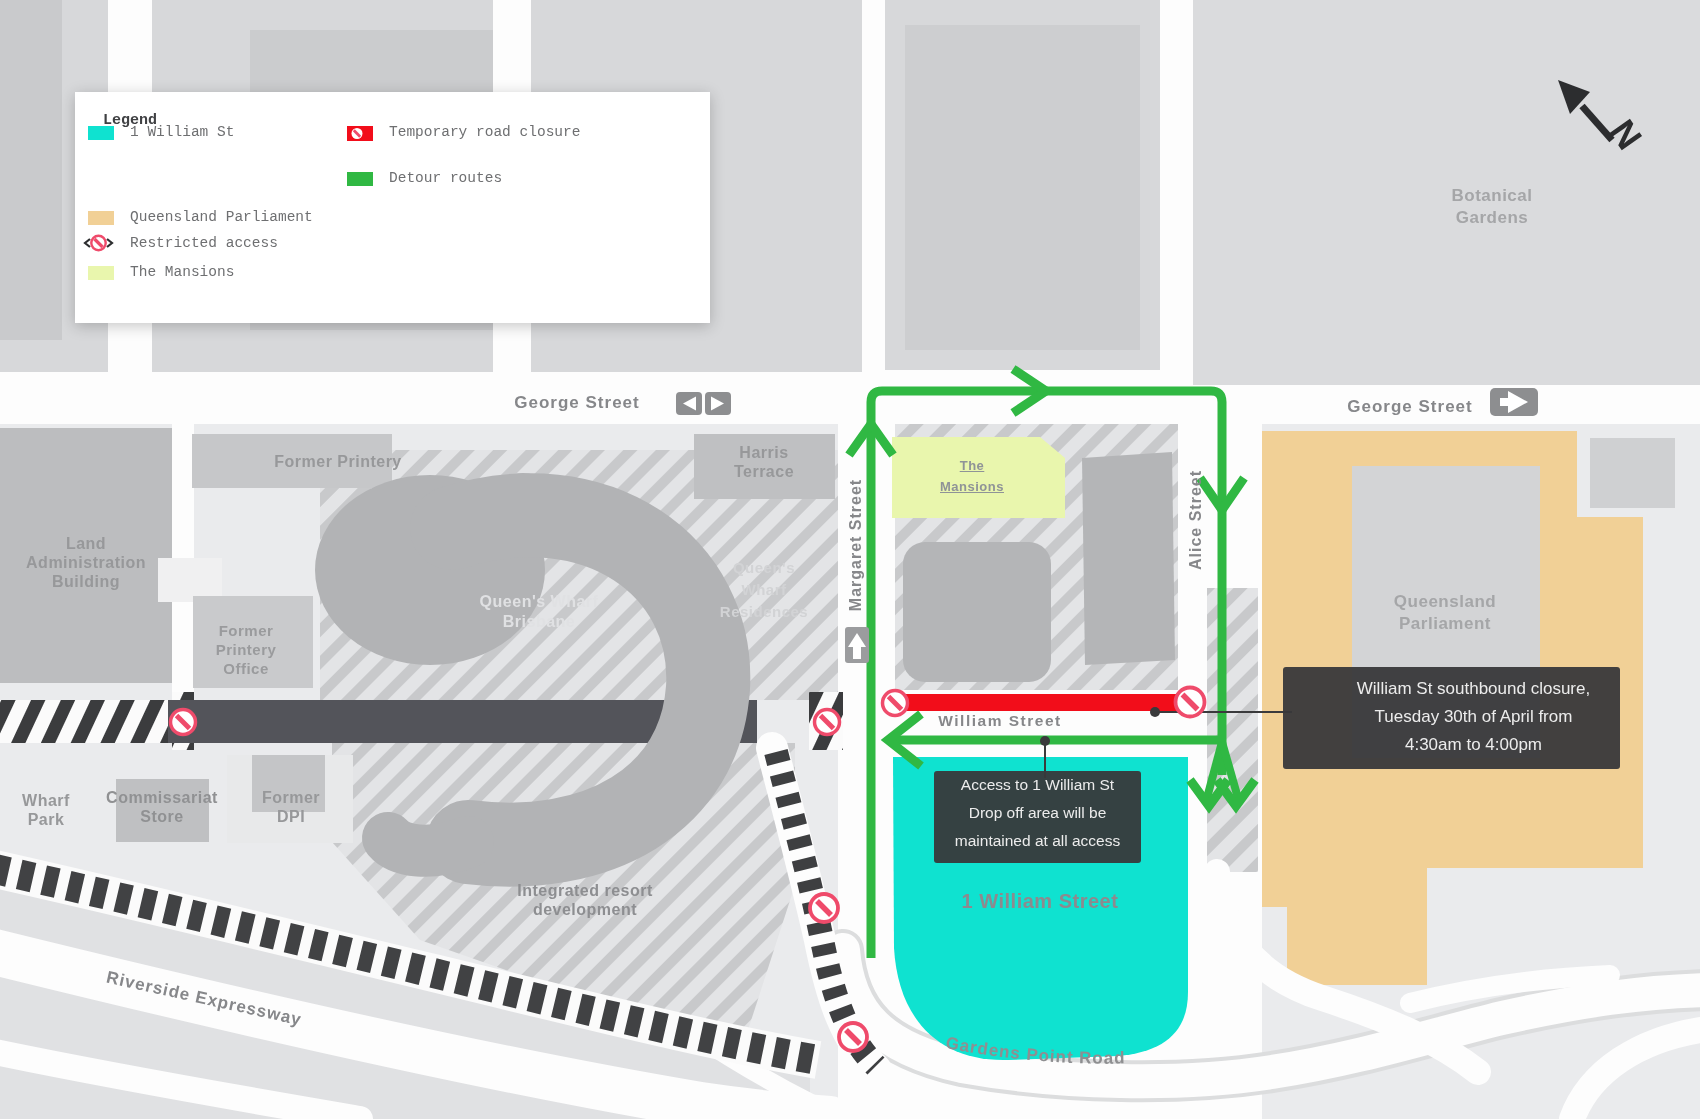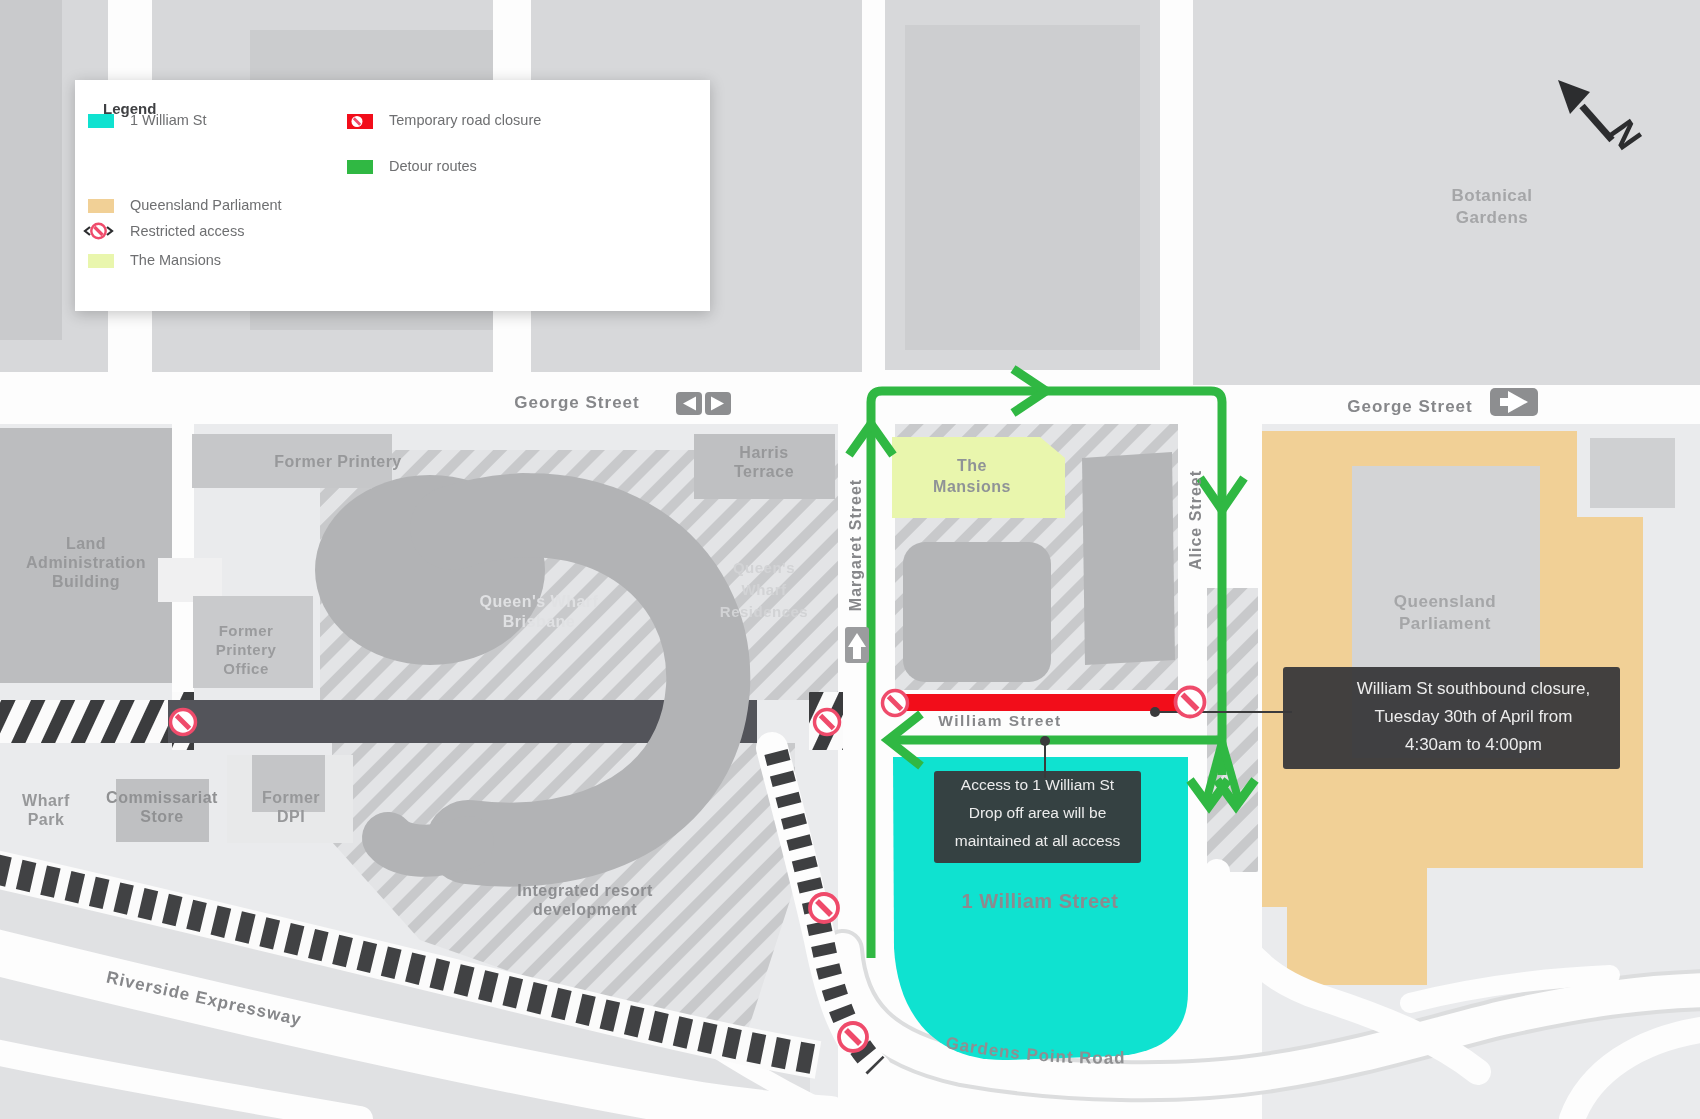--- a/index.html
+++ b/index.html
@@ -10,22 +10,22 @@
        white-space:nowrap;letter-spacing:.5px;}
   .lbl span{display:block;}
   .rot{transform:translate(-50%,-50%) rotate(-90deg);}
   .street{color:#86878a;font-size:17px;letter-spacing:1px;}
   .bldg{color:#97989a;font-size:16px;line-height:19px;}
   .bldg-lt{color:#a4a5a7;font-size:15px;line-height:19px;}
   .on-blob{color:#e0e1e3;font-size:16px;line-height:20px;}
   .on-blob2{color:#d2d3d5;font-size:15px;line-height:22px;}
   .gardens-lbl{color:#a5a6a8;font-size:17px;line-height:22px;}
   
-  #legend{position:absolute;left:75px;top:80px;width:635px;height:231px;background:#fff;
-          box-shadow:0 3px 14px rgba(0,0,0,.22);}
+  #legend{position:absolute;left:75px;top:92px;width:635px;height:231px;background:#fff;
+          box-shadow:0 3px 14px rgba(0,0,0,.22);font-family:Liberation Mono, monospace;}
   #legend .title{position:absolute;left:28px;top:20px;font-weight:bold;font-size:15px;color:#3f4043;}
   .li{position:absolute;display:flex;align-items:center;gap:16px;color:#6e6f71;font-size:14.5px;line-height:17px;}
   .li .tx{padding-top:1px;}
   .sw{width:26px;height:14px;flex:0 0 auto;margin-top:1px;}
   .sw-hatch{width:17px;height:15px;margin-left:4px;margin-right:5px;
     background:repeating-linear-gradient(115deg,#b9babc 0 3px,#fff 3px 6.5px);}
   
   .callout{position:absolute;background:rgba(56,56,58,.95);border-radius:3px;color:#ececec;
            text-align:center;}
   #callout-closure{left:1283px;top:667px;width:337px;height:102px;font-size:17px;line-height:28px;padding-top:8px;box-sizing:border-box;padding-left:44px;}
@@ -253,21 +253,21 @@
       <span>Store</span>
 </div>
 <div class="lbl bldg" style="left:291px;top:807px;">
   <span>Former</span>
       <span>DPI</span>
 </div>
 <div class="lbl bldg" style="left:585px;top:900px;color:#8d8e91;">
   <span>Integrated resort</span>
       <span>development</span>
 </div>
-<div class="lbl" style="left:972px;top:476px;color:#8f9397;font-size:16px;line-height:21px;">
+<div class="lbl" style="left:972px;top:476px;color:#8f9397;font-size:13px;line-height:21px;text-decoration:underline;">
   <span>The</span>
       <span>Mansions</span>
 </div>
 <div class="lbl gardens-lbl" style="left:1445px;top:613px;">
   <span>Queensland</span>
       <span>Parliament</span>
 </div>
 <div class="lbl" style="left:1040px;top:901px;color:#8d8a8e;font-size:20px;letter-spacing:.5px;">1 William Street</div>
 
 <div id="callout-closure" class="callout">

